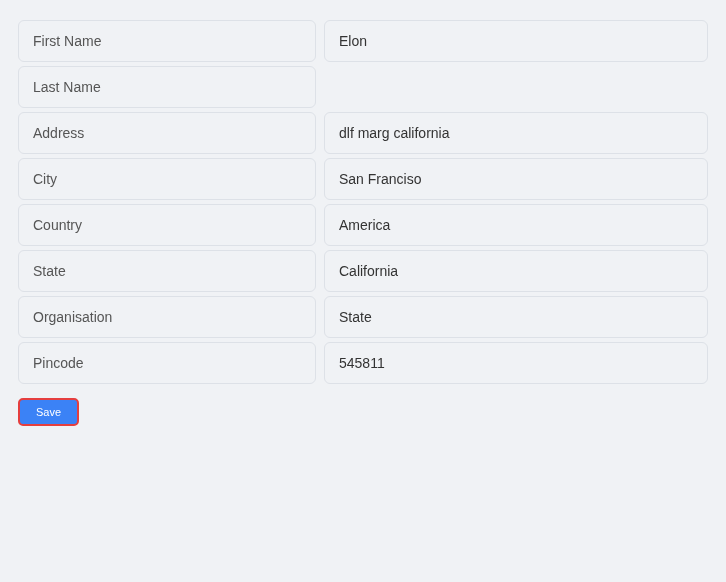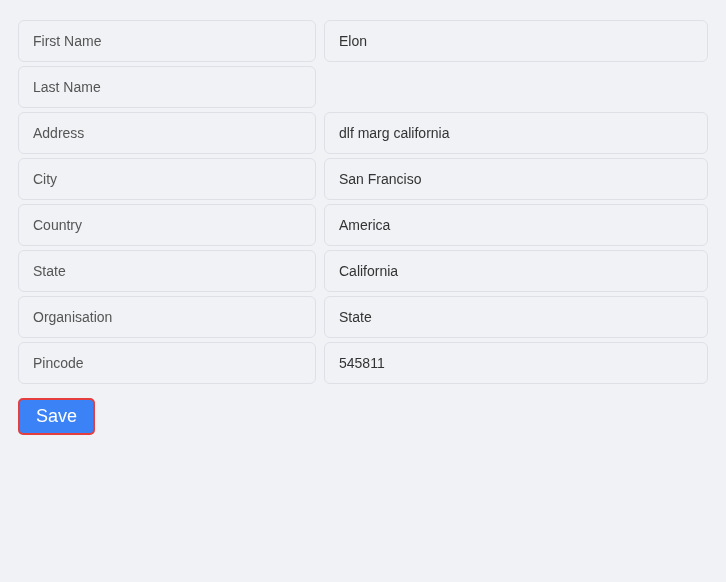--- a/index.html
+++ b/index.html
@@ -57,21 +57,21 @@
       outline: none;
     }
 
     .save-btn {
       margin-top: 10px;
       padding: 6px 16px;
       background-color: #3b82f6;
       color: white;
       border: 2px solid #e53e3e;
       border-radius: 5px;
-      font-size: 18px;
+      font-size: 11px;
       cursor: pointer;
       font-weight: 500;
     }
   </style>
 </head>
 <body>
 
 <div class="form-container">
   
 <div class="form-row">

